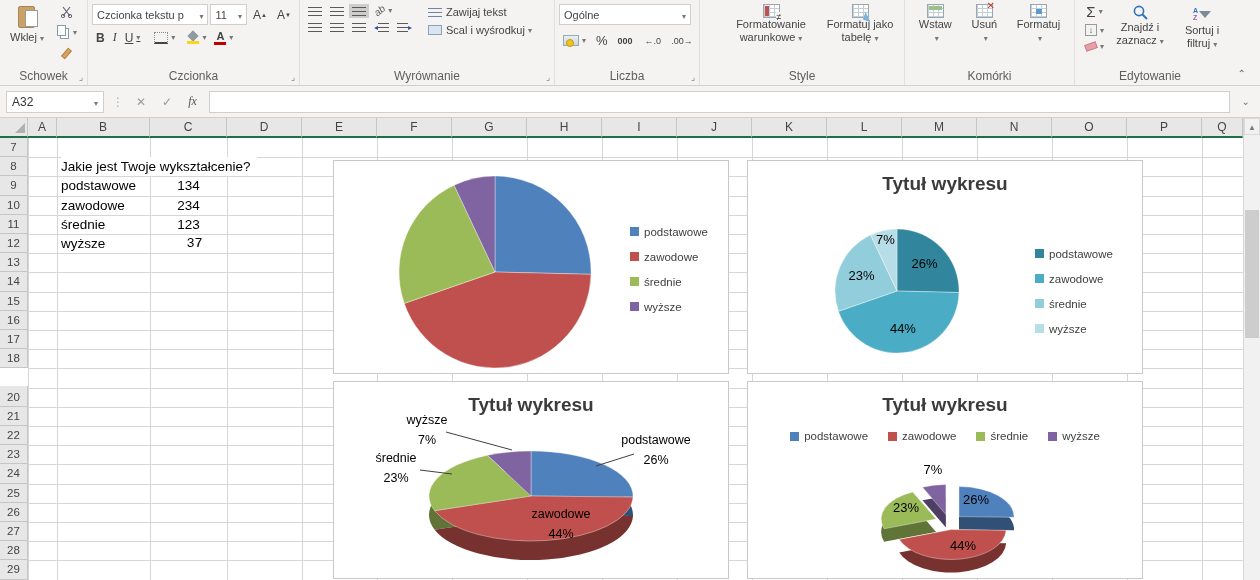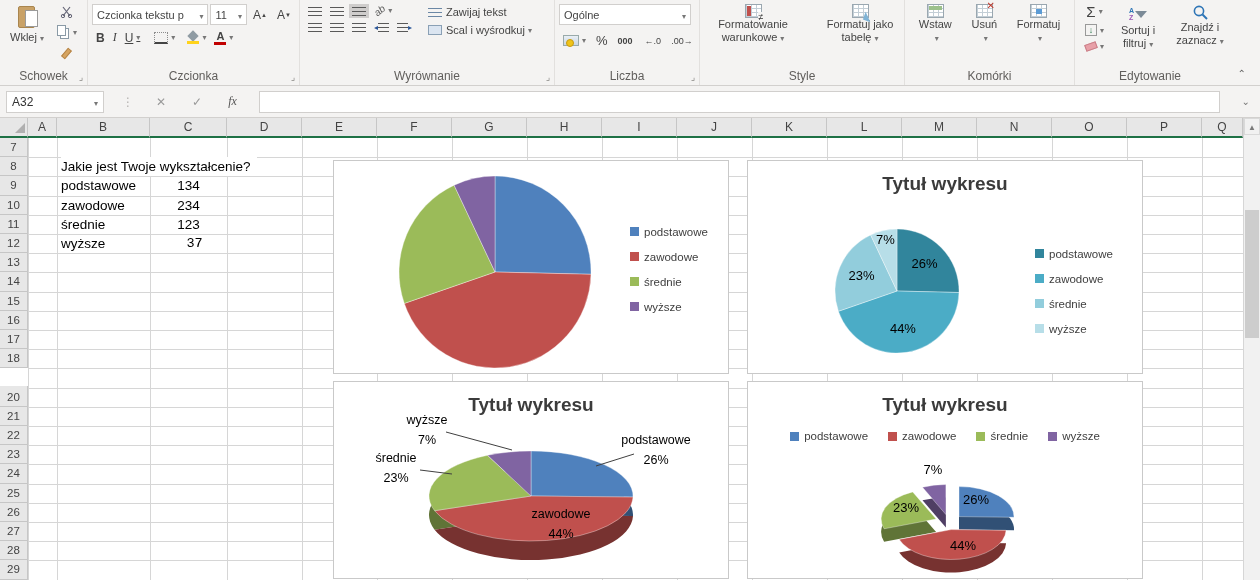--- a/index.html
+++ b/index.html
@@ -49,21 +49,21 @@
   .fmt::before{content:"";position:absolute;left:5px;top:4px;width:6px;height:5px;background:#5b9bd5;}
   .sum{font-size:15px;color:#444;line-height:13px;}
   .filld{width:12px;height:12px;border:1px solid #999;color:#217346;font-size:9px;line-height:11px;text-align:center;}
   .eras{width:12px;height:7px;background:#e8a0a8;border:1px solid #c97f88;transform:rotate(-20deg);}
   .az{display:flex;flex-direction:column;font-size:7px;font-weight:bold;line-height:7px;}
   .az .a{color:#2e75b6;} .az .z{color:#9b59b6;}
   .funnel{width:0;height:0;border-left:6px solid transparent;border-right:6px solid transparent;border-top:7px solid #7b8a97;margin-left:1px;}
   .stack-lbl{font-size:11px;color:#444;text-align:center;line-height:13px;}
   .collapse{position:absolute;right:14px;bottom:6px;font-size:10px;color:#666;}
   
-  .fbar{height:32px;background:#f4f3f2;border-bottom:1px solid #d2d0ce;display:flex;align-items:center;padding:4px 6px;gap:18px;}
+  .fbar{height:32px;background:#f4f3f2;border-bottom:1px solid #d2d0ce;display:flex;align-items:center;padding:4px 6px;gap:8px;}
   .namebox{width:98px;height:22px;background:#fff;border:1px solid #d1cfcd;display:flex;align-items:center;justify-content:space-between;font-size:12px;color:#333;padding:0 5px;}
   .vdots{color:#b5b3b1;font-size:12px;}
   .fxb{color:#9a9a9a;font-size:12px;background:none;border:none;padding:0 4px;}
   .fx{font-style:italic;font-family:"Liberation Serif",serif;color:#555;}
   .finput{flex:1;height:22px;background:#fff;border:1px solid #d1cfcd;}
   .fchev{color:#777;font-size:10px;padding:0 4px;}
   
   .sheet{position:relative;height:462px;background:#fff;overflow:hidden;}
   .colh{position:absolute;top:0;height:20px;background:#e7e7e7;border-right:1px solid #c6c6c6;
     border-bottom:2px solid #1e7145;font-size:12px;color:#444;text-align:center;line-height:18px;z-index:2;}
@@ -220,21 +220,21 @@
         </button>
       <button class="rbtn dec">
           <span>.00→</span>
         </button>
     </div>
     <span class="glabel">Liczba</span>
     <span class="dlg">⌟</span>
   </div>
 
   <div class="rgroup" style="width:205px">
-    <div style="display:flex;justify-content:space-between;">
+    <div style="display:flex;justify-content:flex-end;">
       <div class="bigbtn">
         <span class="tbl cf"></span>
         <span class="stack-lbl dd" style="width:86px">Formatowanie warunkowe</span>
       </div>
       <div class="bigbtn">
         <span class="tbl fat"></span>
         <span class="stack-lbl dd" style="width:68px">Formatuj jako tabelę</span>
       </div>
     </div>
     <span class="glabel">Style</span>
@@ -268,35 +268,35 @@
             <span class="sum">Σ</span>
           </button>
         <button class="rbtn dd">
             <span class="filld">↓</span>
           </button>
         <button class="rbtn dd">
             <span class="eras"></span>
           </button>
       </div>
       <div class="bigbtn">
+        <svg width="17" height="17">
+            <circle cx="7" cy="7" r="4.6" stroke="#2e75b6" stroke-width="1.6" fill="none"></circle>
+            <line x1="10.5" y1="10.5" x2="15" y2="15" stroke="#2e75b6" stroke-width="2"></line>
+          </svg>
+        <span class="stack-lbl dd" style="width:52px">Znajdź i zaznacz</span>
+      </div>
+      <div class="bigbtn">
         <span style="display:flex;align-items:center;height:20px">
           <span class="az">
               <span class="a">A</span>
               <span class="z">Z</span>
             </span>
             <span class="funnel"></span>
         </span>
         <span class="stack-lbl dd" style="width:48px">Sortuj i filtruj</span>
-      </div>
-      <div class="bigbtn">
-        <svg width="17" height="17">
-            <circle cx="7" cy="7" r="4.6" stroke="#2e75b6" stroke-width="1.6" fill="none"></circle>
-            <line x1="10.5" y1="10.5" x2="15" y2="15" stroke="#2e75b6" stroke-width="2"></line>
-          </svg>
-        <span class="stack-lbl dd" style="width:52px">Znajdź i zaznacz</span>
       </div>
     </div>
     <span class="glabel">Edytowanie</span>
   </div>
 
   <span class="collapse">⌃</span>
 </div>
 
 <div class="fbar">
   <div class="namebox">

